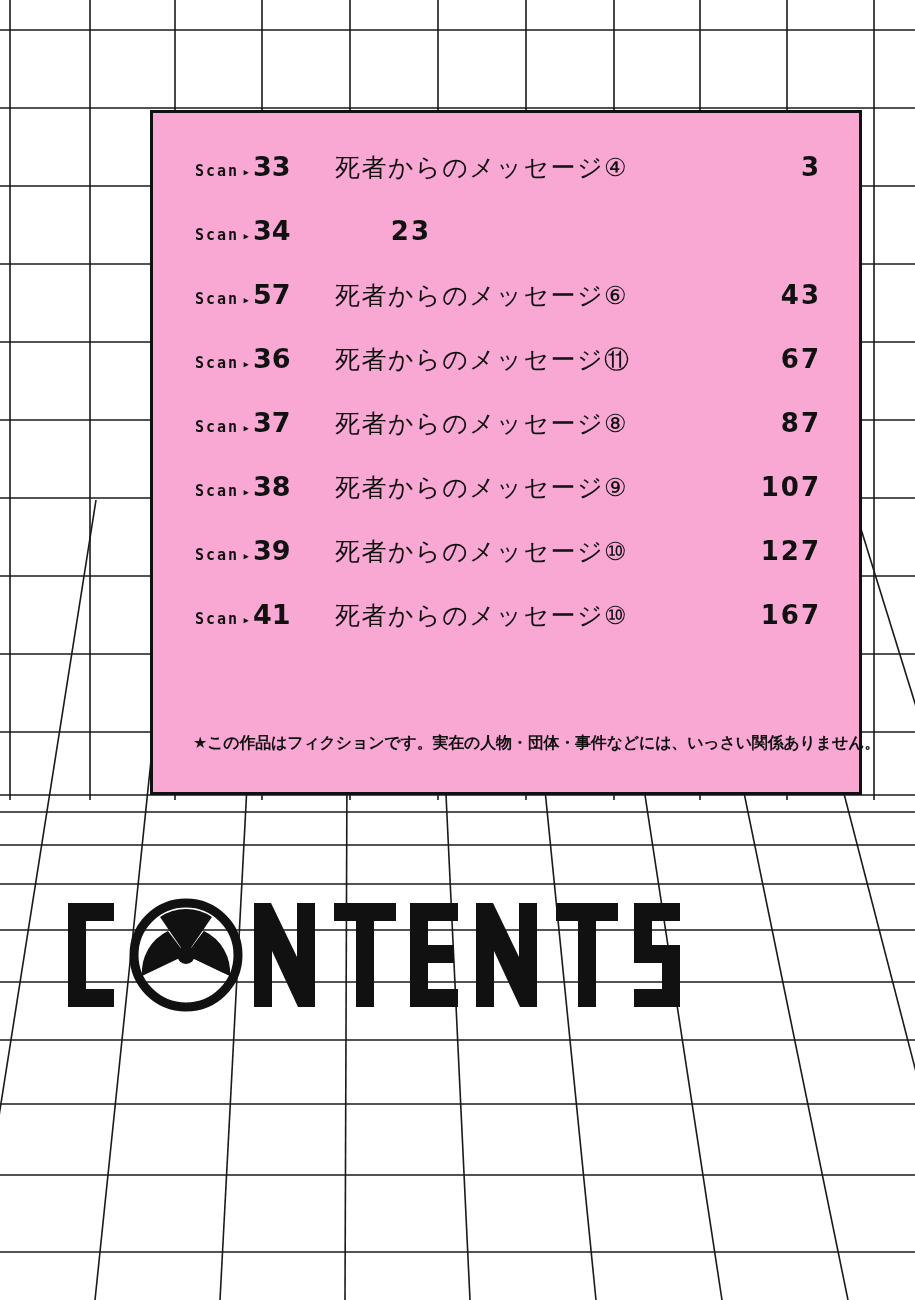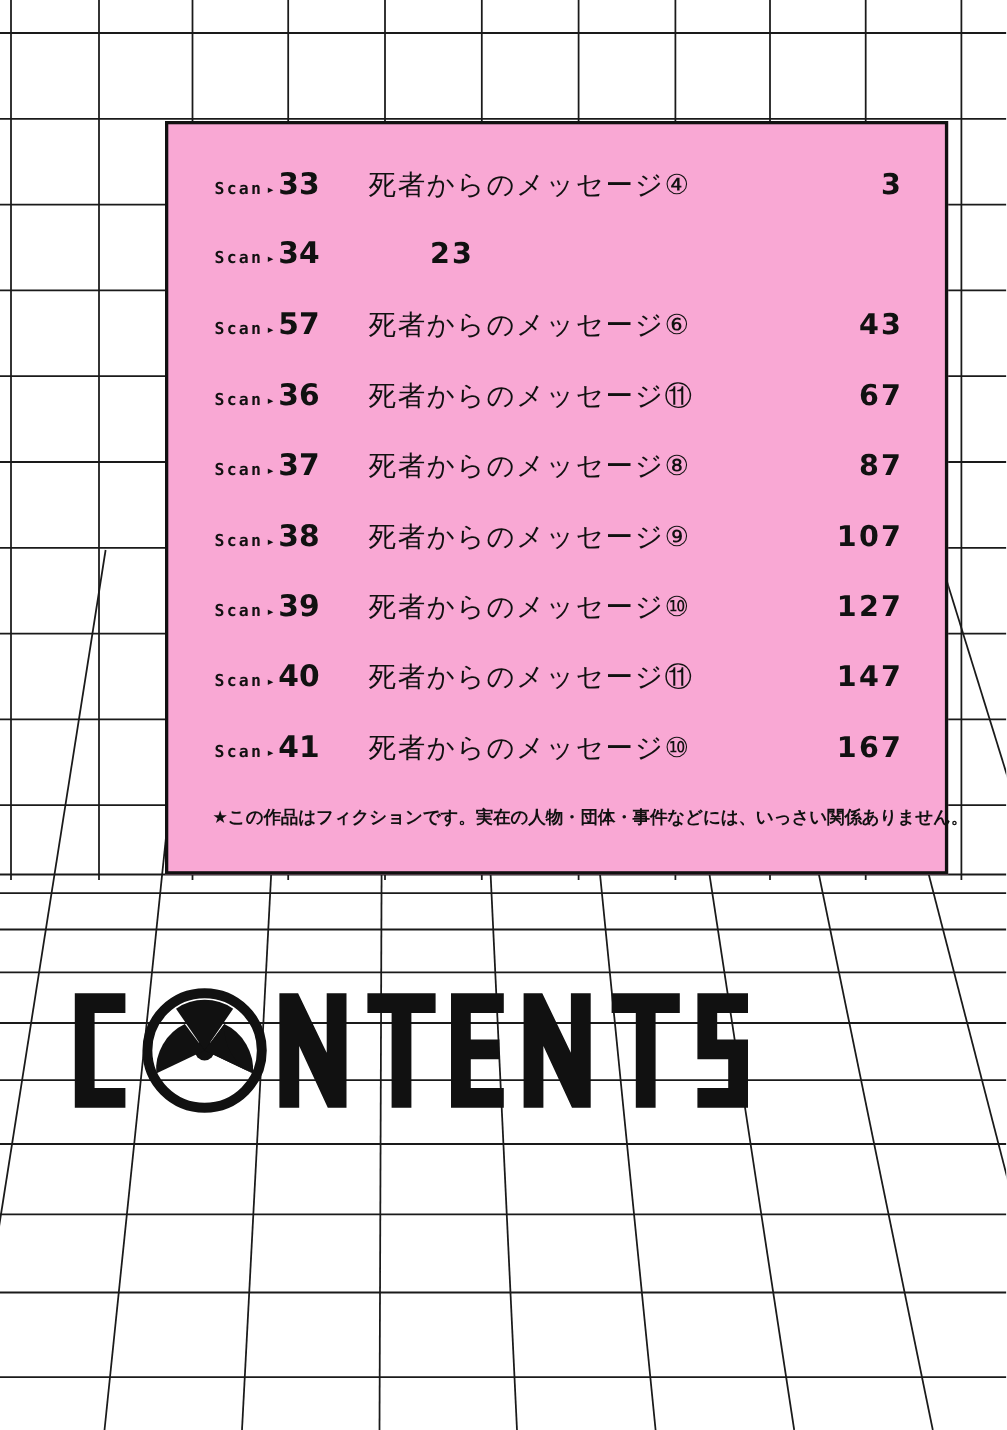--- a/index.html
+++ b/index.html
@@ -234,27 +234,20 @@
       </div>
 
       <div class="toc-row">
         <div class="scan-label">
           <span class="scan-word">Scan</span><span class="arrow">▸</span><span class="scan-num">39</span>
         </div>
         <div class="chapter-title">死者からのメッセージ⑩</div>
         <div class="page-num">127</div>
       </div>
 
-      <div class="toc-row">
-        <div class="scan-label">
-          <span class="scan-word">Scan</span><span class="arrow">▸</span><span class="scan-num">40</span>
-        </div>
-        <div class="chapter-title">死者からのメッセージ⑪</div>
-        <div class="page-num">147</div>
-      </div>
 
       <div class="toc-row">
         <div class="scan-label">
           <span class="scan-word">Scan</span><span class="arrow">▸</span><span class="scan-num">41</span>
         </div>
         <div class="chapter-title">死者からのメッセージ⑩</div>
         <div class="page-num">167</div>
       </div>
 
     </div>

